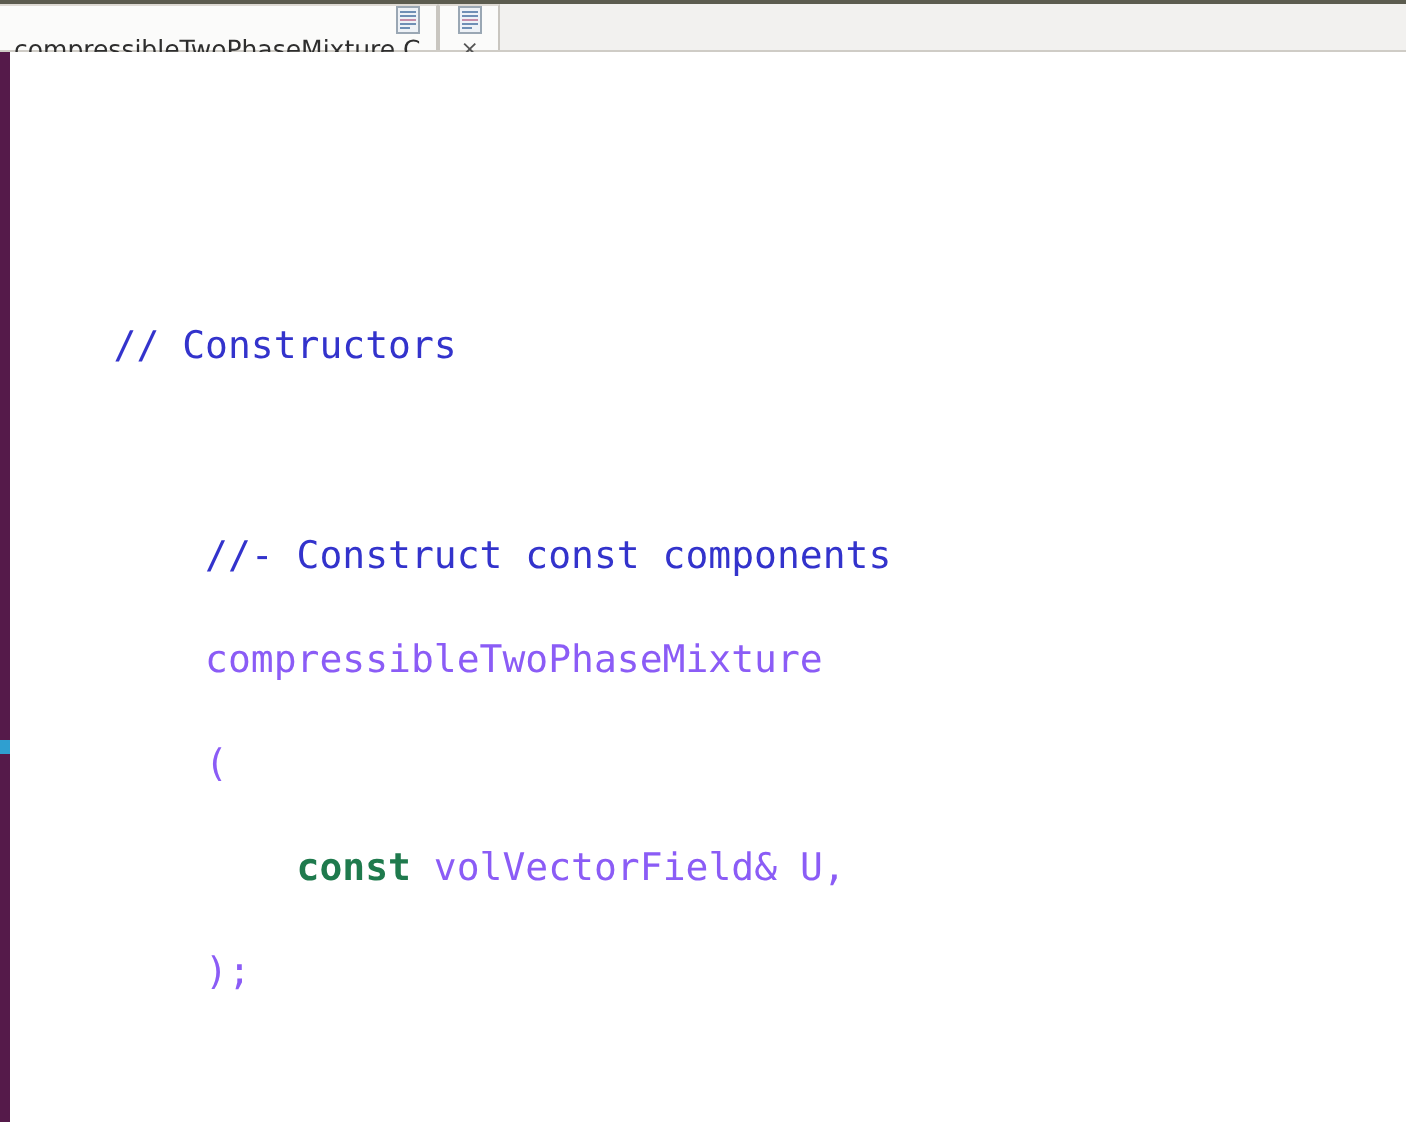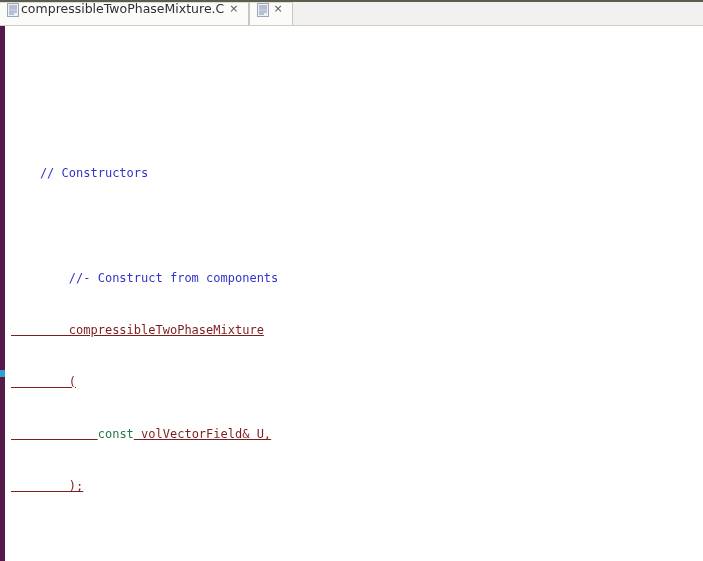--- a/index.html
+++ b/index.html
@@ -36,32 +36,33 @@
     box-sizing: border-box;
     display: flex;
     align-items: flex-end;
     font-family: "DejaVu Sans", sans-serif;
   }
 
   .tab {
     position: relative;
     height: 23px;
     display: flex;
-    align-items: flex-start;
+    align-items: flex-end;
     gap: 2px;
     padding: 0 8px 0 7px;
     box-sizing: border-box;
     background: #fbfbfa;
     border-left: 1px solid #c9c6c0;
     border-right: 1px solid #c9c6c0;
     border-top: 1px solid #dedad4;
     font-size: 12.5px;
     color: #2e2e2e;
     white-space: nowrap;
     cursor: default;
+    flex-direction: column;
   }
   .tab:first-child { border-left: none; }
 
   .tab-label { line-height: 1; }
 
   .tab-close {
     font-size: 11px;
     color: #555;
     line-height: 1;
     padding: 0 1px;
@@ -107,37 +108,37 @@
 
   .code {
     position: absolute;
     top: 0;
     left: 5px;
     width: 698px;
     height: 535px;
     padding: 0;
     margin: 0;
     font-family: "DejaVu Sans Mono", monospace;
-    font-size: 12px;
+    font-size: 19px;
     line-height: 17.4px;
     color: #1a1a1a;
     white-space: pre;
     overflow: hidden;
   }
 
   .code .ln {
     display: block;
     height: 17.4px;
     padding-left: 6px;
   }
 
   
   .cm  { color: #3333cc; }  
-  .ty  { color: #1f7a4d; font-weight: normal; }  
-  .pl  { color: #7f1d1d; text-decoration: underline; }
+  .ty  { color: #1f7a4d; font-weight: bold; }  
+  .pl  { color: #8b5cf6; }
 </style>
 </head>
 <body>
 
 <div class="app">
 
   <div class="tabbar">
 
     <div class="tab">
       <svg class="file-icon" viewBox="0 0 12 14" xmlns="http://www.w3.org/2000/svg">
@@ -170,21 +171,21 @@
 
     <div class="gutter-stripe" style="background: rgb(85, 26, 74);">
       <div class="gutter-marker" style="top: 344px; background: rgb(47, 159, 208);"></div>
     </div>
 
     <div class="code">
       <span class="ln"></span>
       <span class="ln"></span>
       <span class="ln"><span class="cm">    // Constructors</span></span>
       <span class="ln"></span>
-      <span class="ln"><span class="cm">        //- Construct from components</span></span>
+      <span class="ln"><span class="cm">        //- Construct const components</span></span>
       <span class="ln"><span class="pl">        compressibleTwoPhaseMixture</span></span>
       <span class="ln"><span class="pl">        (</span></span>
       <span class="ln"><span class="pl">            </span><span class="ty">const</span><span class="pl"> volVectorField&amp; U,</span></span>
       <span class="ln"><span class="pl">        );</span></span>
       
       
       
       
       
       

